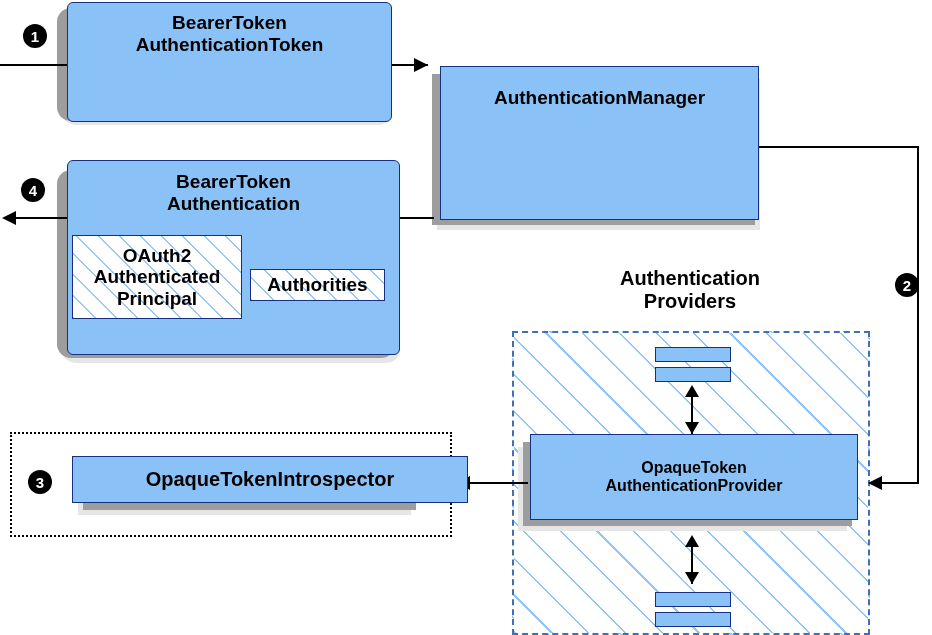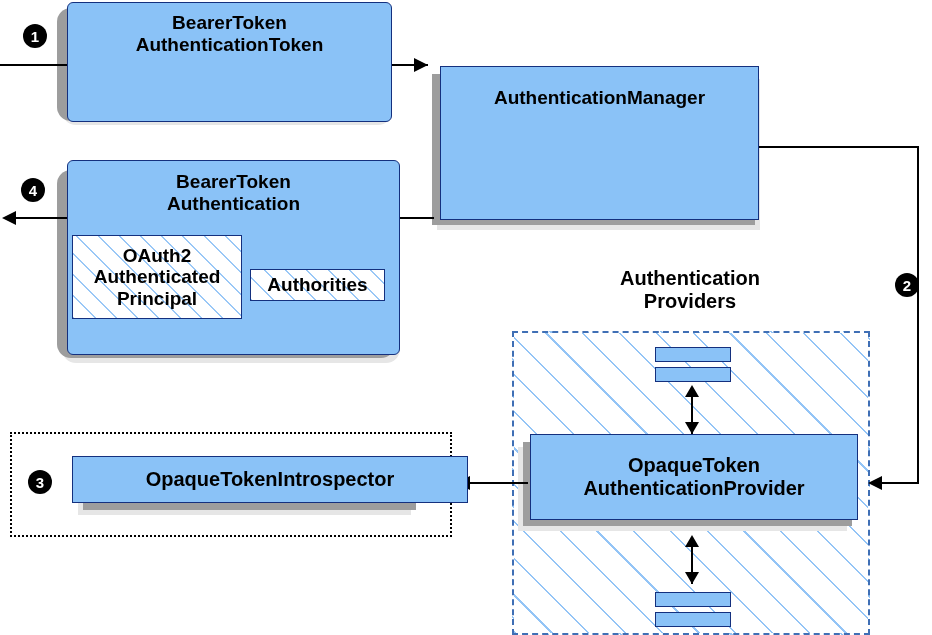--- a/index.html
+++ b/index.html
@@ -210,21 +210,21 @@
 
   <div class="free-label" style="left:560px; top:267px; width:260px; font-size:20px;">Authentication
 Providers</div>
 
   <div class="mini-bar" style="left:655px; top:347px; width:76px; height:15px;"></div>
   <div class="mini-bar" style="left:655px; top:367px; width:76px; height:15px;"></div>
 
   <div class="shadow-light" style="left:518px; top:447px; width:329px; height:84px;"></div>
   <div class="shadow-dark" style="left:523px; top:442px; width:329px; height:84px;"></div>
   <div class="node" style="left:530px; top:434px; width:328px; height:86px; justify-content:center;">
-    <div class="node-title" style="font-size:20px;">OpaqueToken
+    <div class="node-title" style="font-size:16px;">OpaqueToken
 AuthenticationProvider</div>
   </div>
 
   <div class="mini-bar" style="left:655px; top:592px; width:76px; height:15px;"></div>
   <div class="mini-bar" style="left:655px; top:612px; width:76px; height:15px;"></div>
 
   <div class="shadow-light" style="left:78px; top:470px; width:333px; height:45px;"></div>
   <div class="shadow-dark" style="left:83px; top:465px; width:333px; height:45px;"></div>
   <div class="node" style="left:72px; top:456px; width:396px; height:47px; justify-content:center;">
     <div class="node-title" style="font-size:20px;">OpaqueTokenIntrospector</div>

